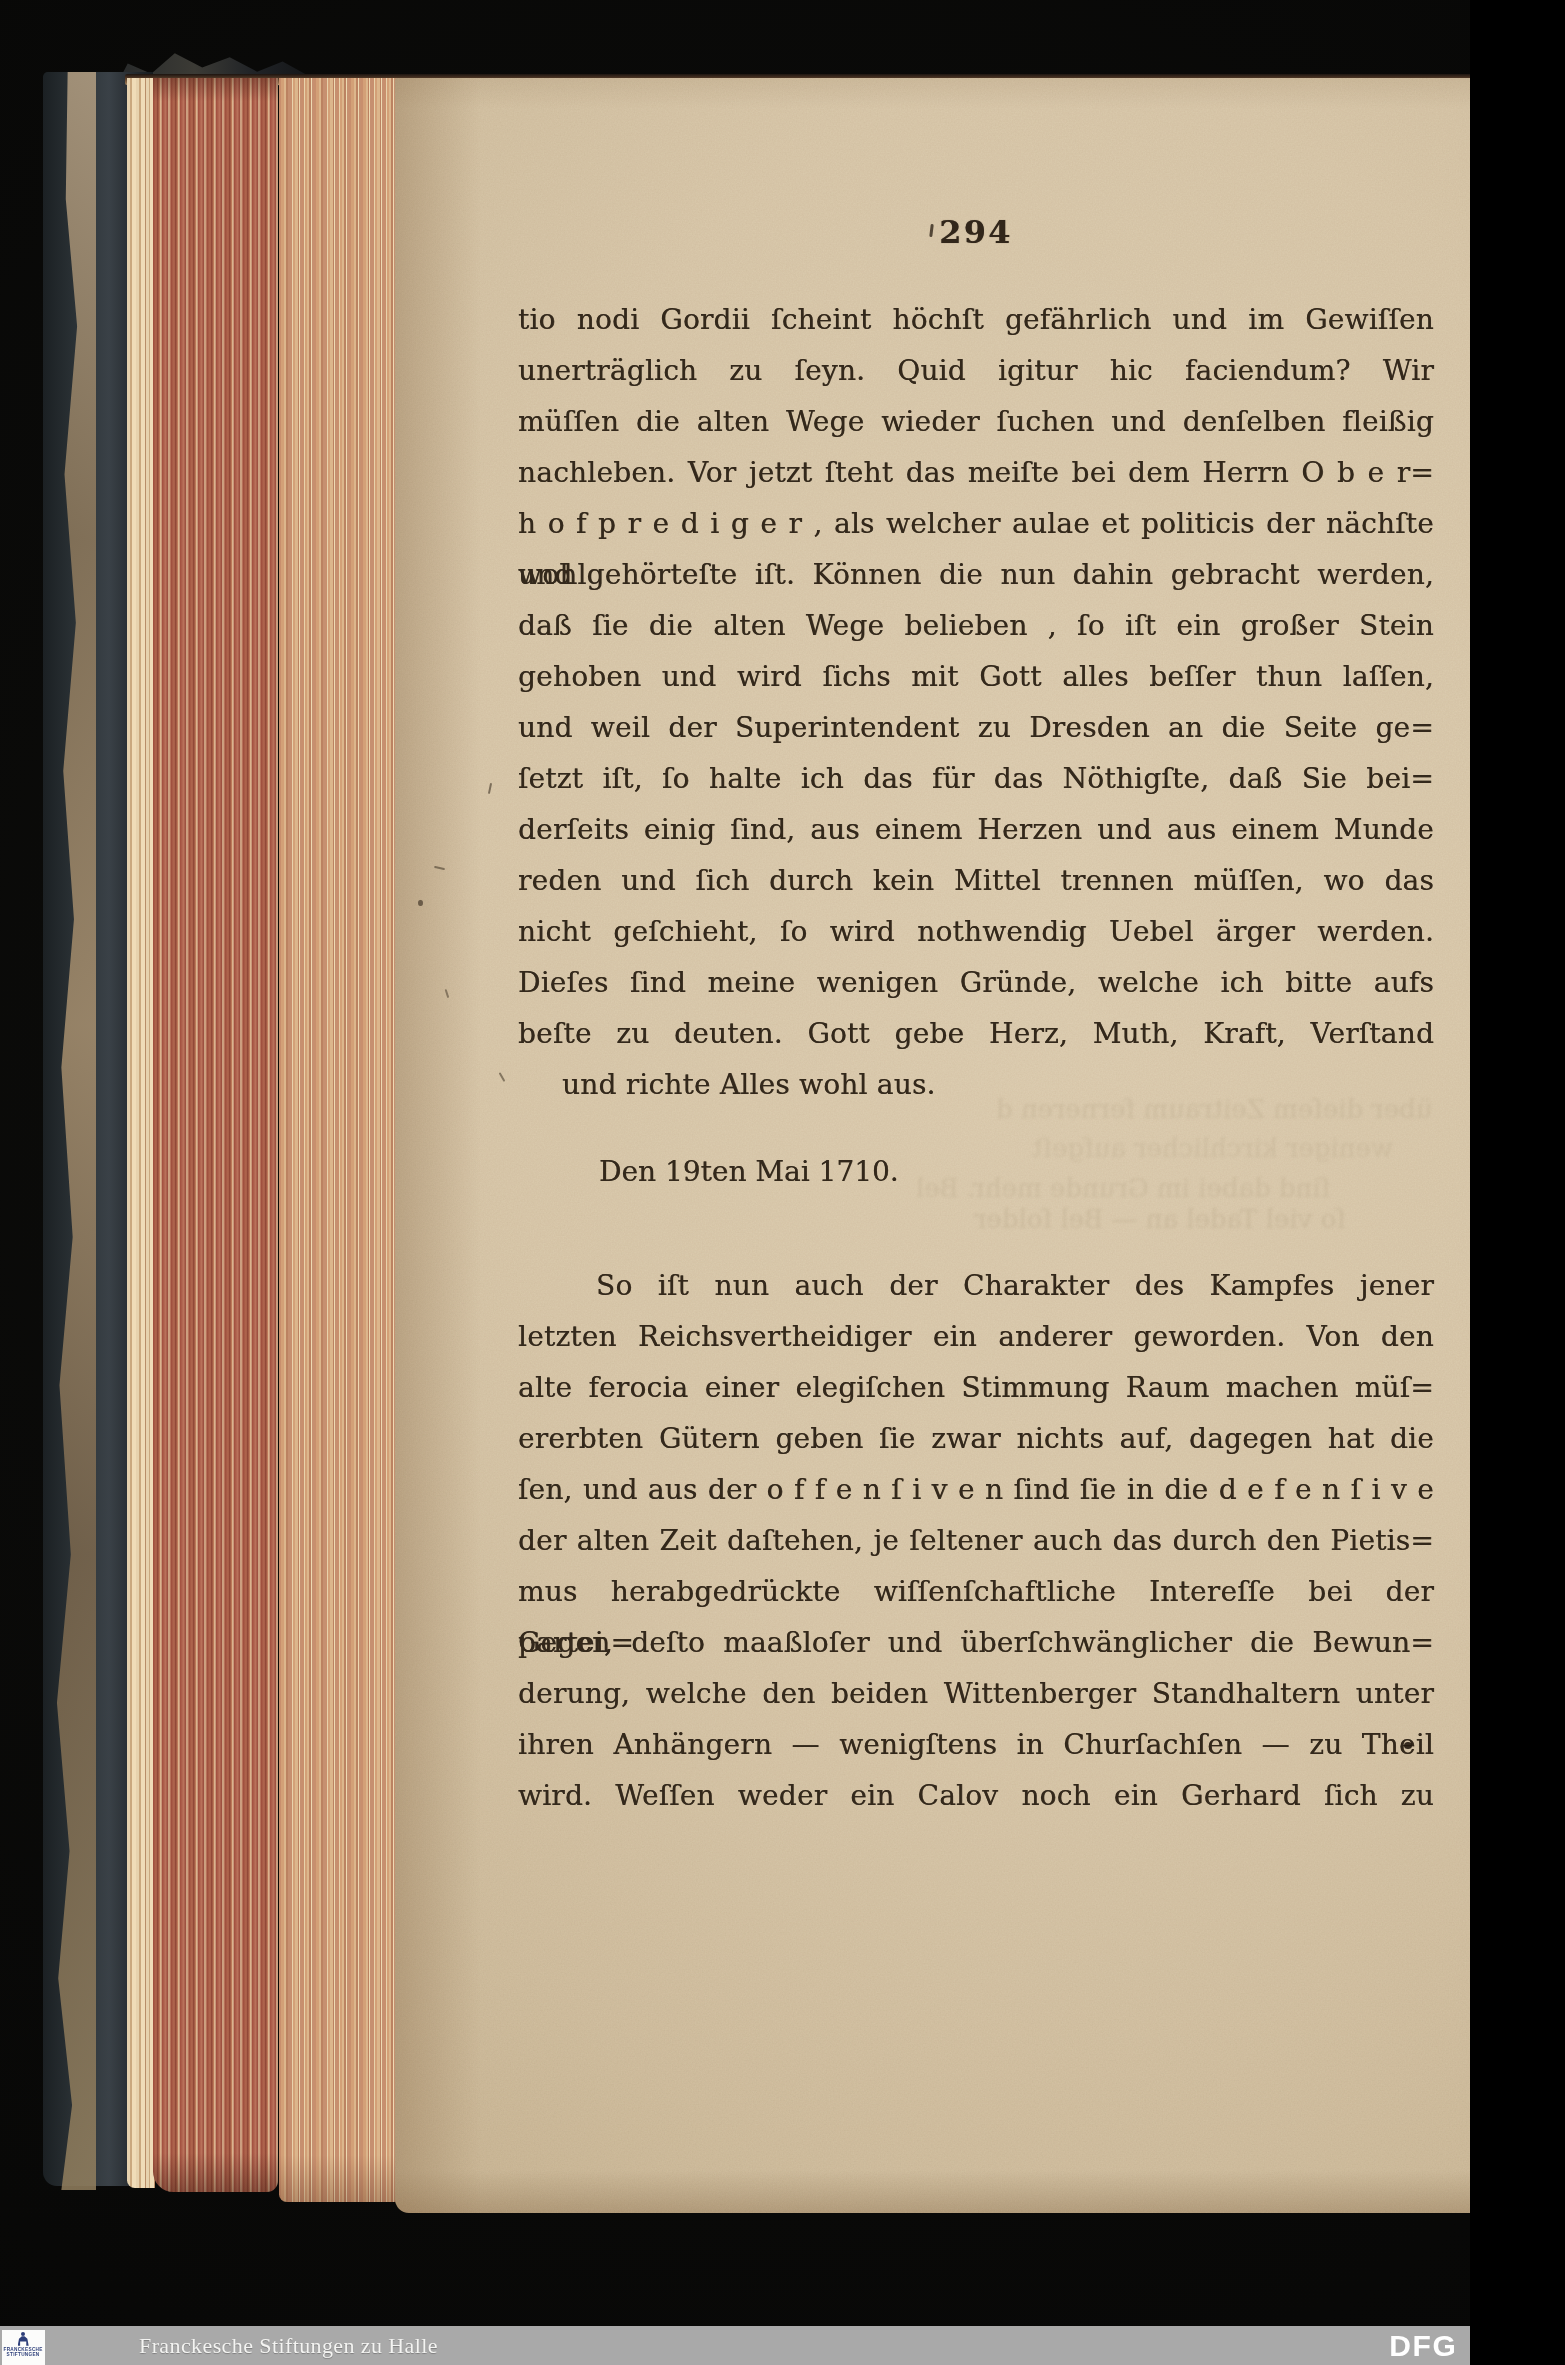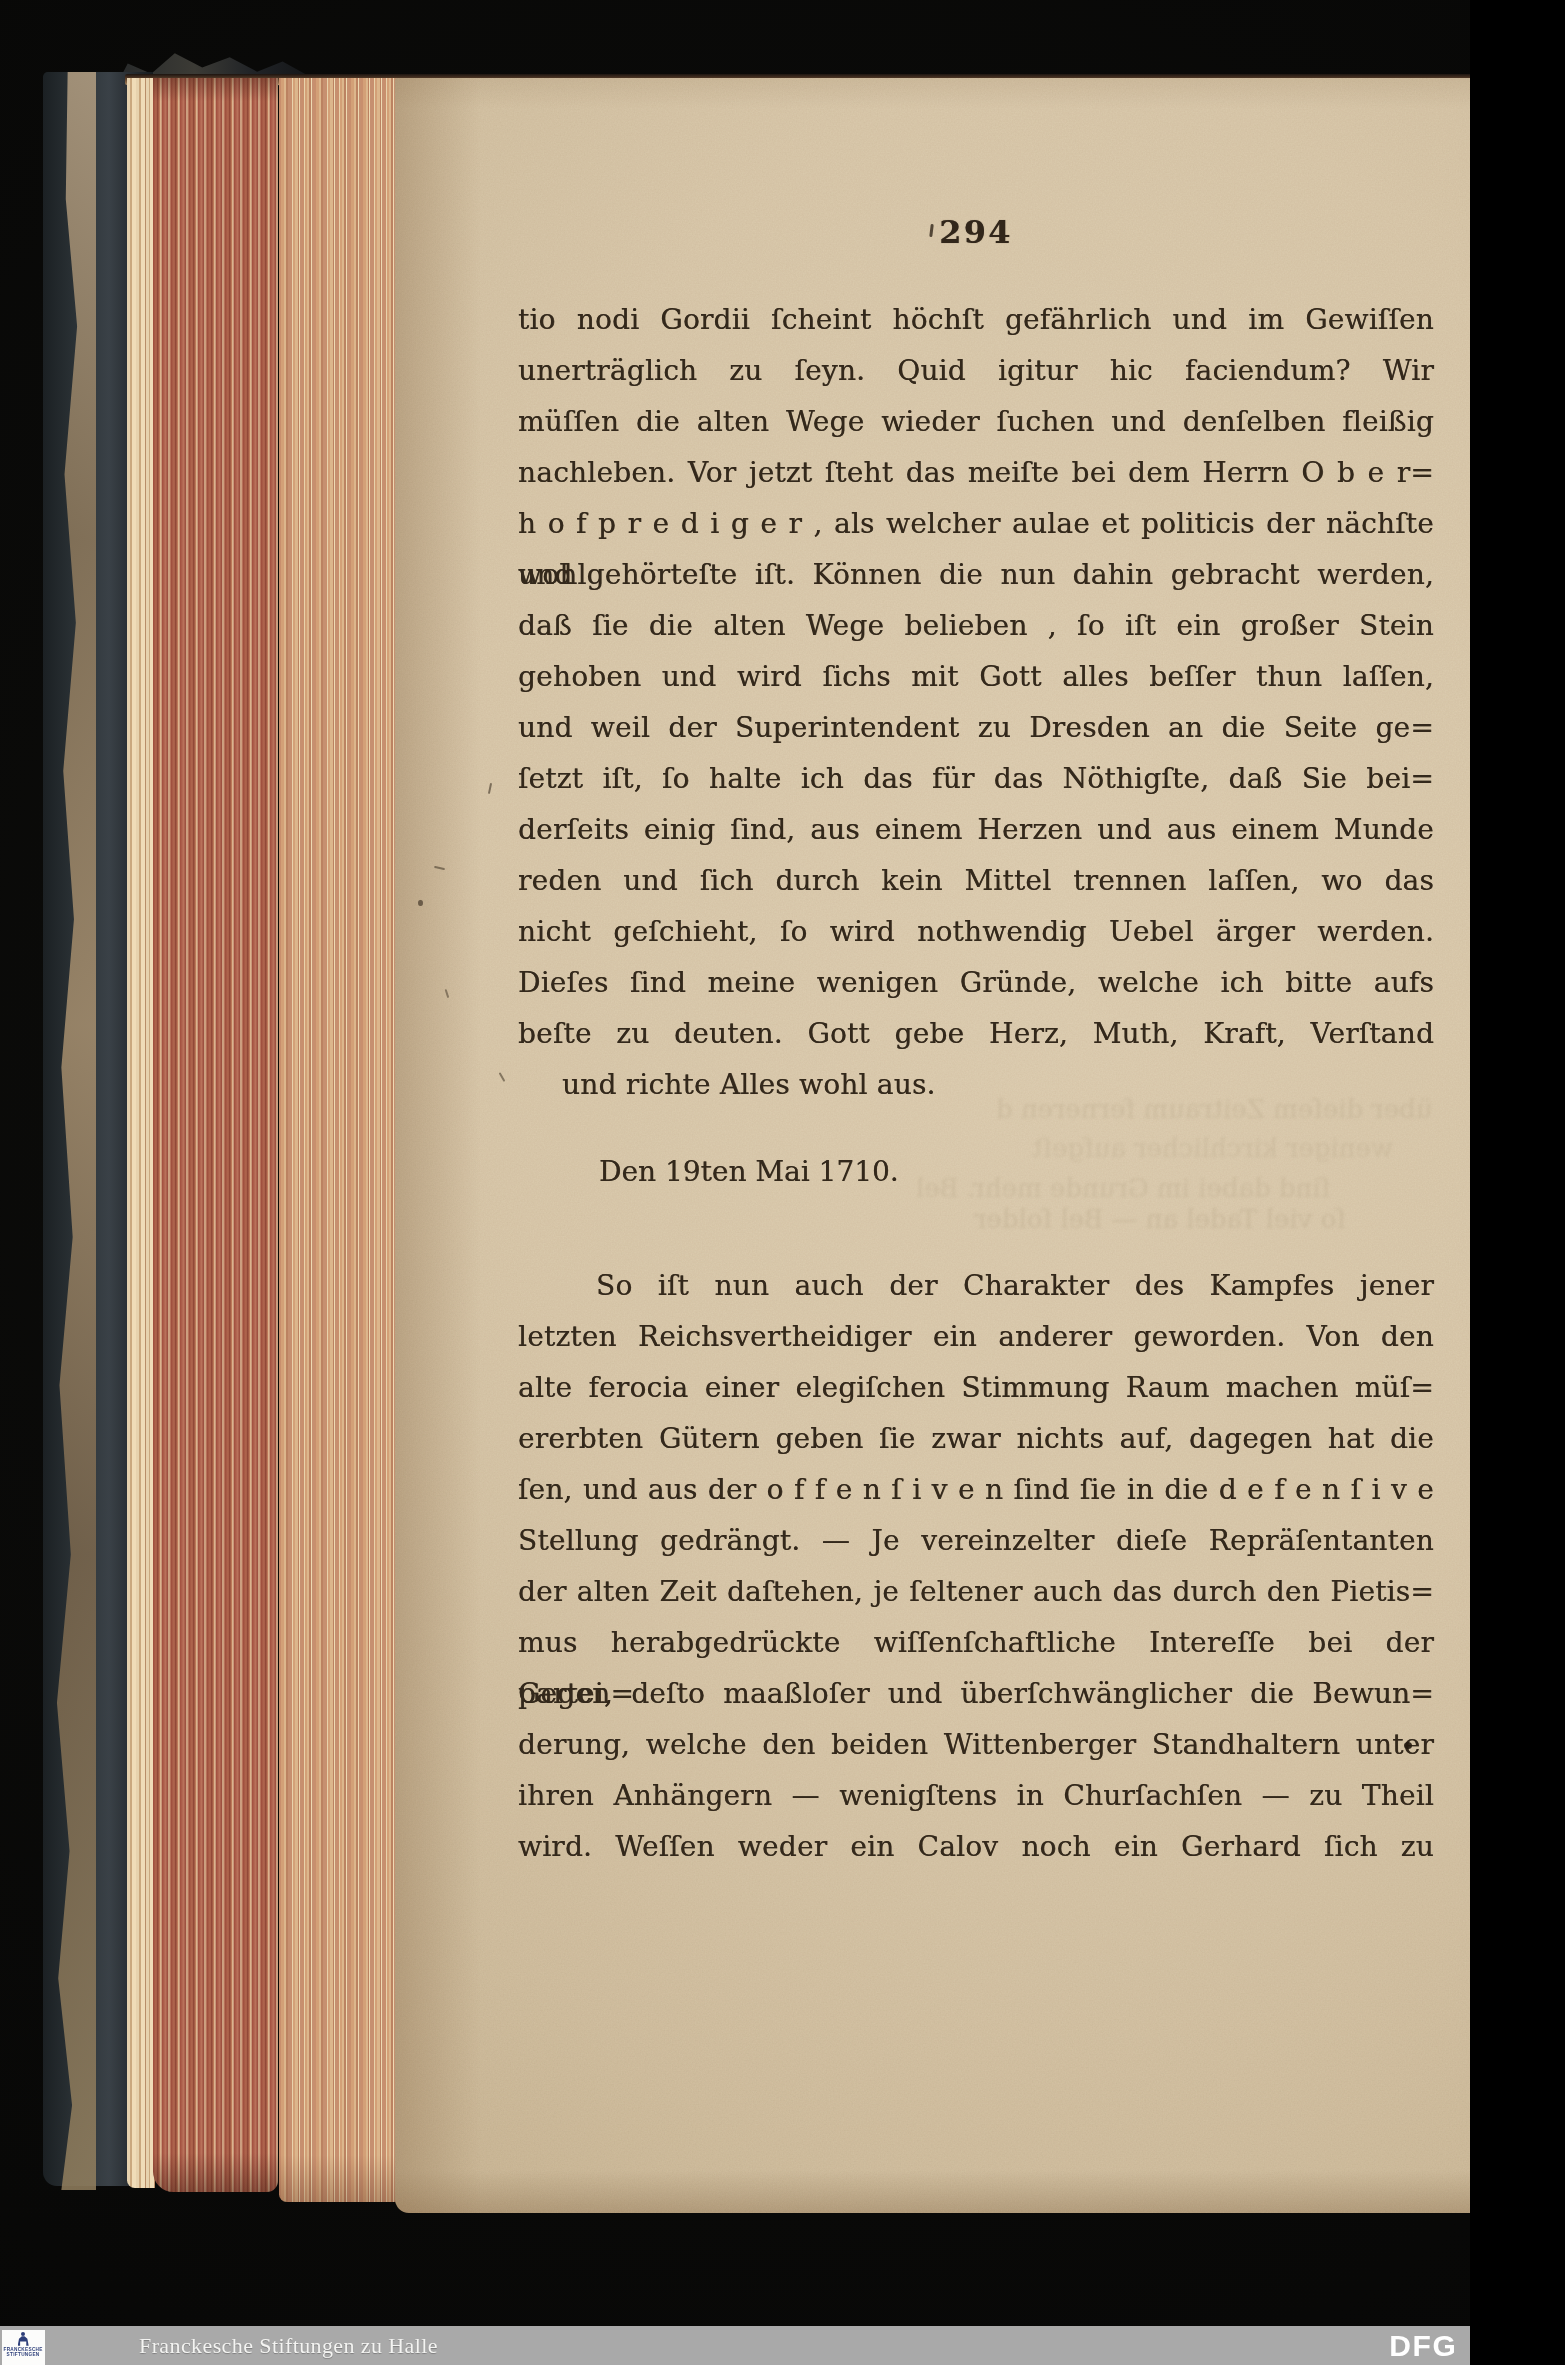--- a/index.html
+++ b/index.html
@@ -131,34 +131,33 @@
       <div class="tline">unerträglich zu ſeyn.  Quid igitur hic faciendum?   Wir</div>
       <div class="tline">müſſen die alten Wege wieder ſuchen und denſelben fleißig</div>
       <div class="tline">nachleben.   Vor jetzt ſteht das meiſte bei dem Herrn O b e r=</div>
       <div class="tline">h o f p r e d i g e r ,  als welcher aulae et politicis der nächſte und</div>
       <div class="tline">wohlgehörteſte iſt.   Können die nun dahin gebracht werden,</div>
       <div class="tline">daß ſie die alten Wege belieben ,  ſo iſt ein großer Stein</div>
       <div class="tline">gehoben und wird ſichs mit Gott alles beſſer thun laſſen,</div>
       <div class="tline">und weil der Superintendent zu Dresden an die Seite ge=</div>
       <div class="tline">ſetzt iſt, ſo halte ich das für das Nöthigſte, daß Sie bei=</div>
       <div class="tline">derſeits einig ſind, aus einem Herzen und aus einem Munde</div>
-      <div class="tline">reden und ſich durch kein Mittel trennen laſſen, wo das</div>
+      <div class="tline">reden und ſich durch kein Mittel trennen müſſen, wo das</div>
       <div class="tline">nicht geſchieht, ſo wird nothwendig Uebel ärger werden.</div>
       <div class="tline">Dieſes ſind meine wenigen Gründe, welche ich bitte aufs</div>
       <div class="tline">beſte zu deuten.   Gott gebe Herz, Muth, Kraft, Verſtand</div>
       <div class="tline noj">und richte Alles wohl aus.</div>
     </div>
   <div class="dateline">Den 19ten Mai 1710.</div>
   <div class="textcol" style="top:1260px;">
       <div class="tline ind">So iſt nun auch der Charakter des Kampfes jener</div>
       <div class="tline">letzten Reichsvertheidiger ein anderer geworden.   Von den</div>
       <div class="tline">alte ferocia einer elegiſchen Stimmung Raum machen müſ=</div>
       <div class="tline">ererbten Gütern geben ſie zwar nichts auf, dagegen hat die</div>
       <div class="tline">ſen, und aus der o f f e n ſ i v e n ſind ſie in die d e f e n ſ i v e</div>
-      <div class="tline">Stellung gedrängt. —  Je vereinzelter dieſe Repräſentanten</div>
       <div class="tline">der alten Zeit daſtehen, je ſeltener auch das durch den Pietis=</div>
       <div class="tline">mus herabgedrückte wiſſenſchaftliche Intereſſe bei der Gegen=</div>
       <div class="tline">partei,  deſto maaßloſer und überſchwänglicher die Bewun=</div>
       <div class="tline">derung, welche den beiden Wittenberger Standhaltern unter</div>
       <div class="tline">ihren Anhängern — wenigſtens in Churſachſen — zu Theil</div>
       <div class="tline">wird.   Weſſen weder ein Calov noch ein Gerhard ſich zu</div>
     </div>
 
   <div class="mark m1"></div>
   <div class="mark m2"></div>

